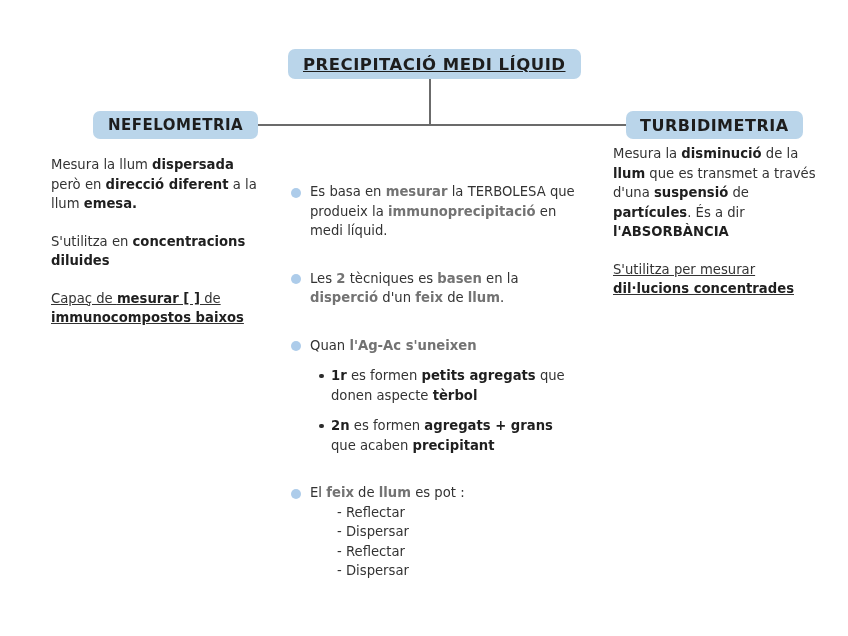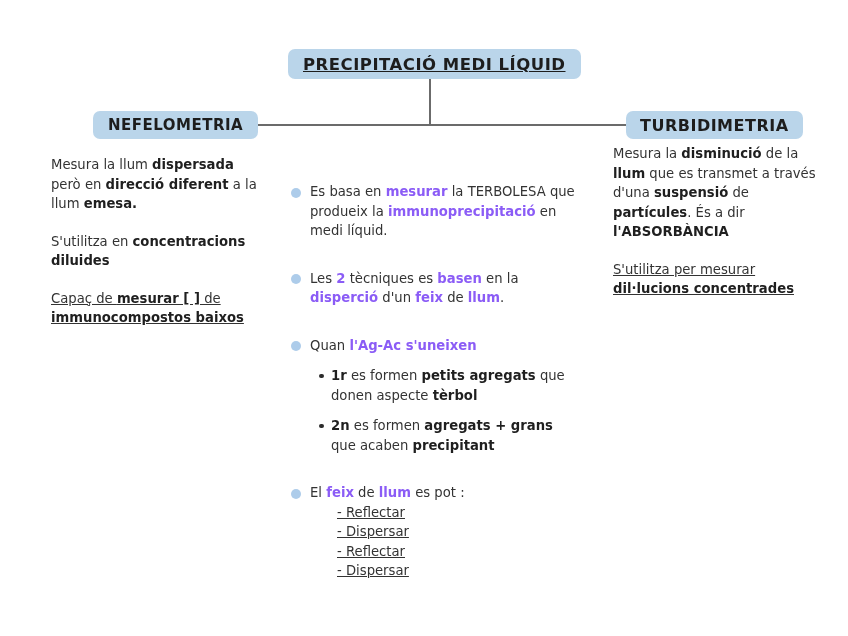--- a/index.html
+++ b/index.html
@@ -118,21 +118,21 @@
     left: 0px;
     top: 5.5px;
     width: 10px;
     height: 10px;
     border-radius: 50%;
     background: #adccea;
   }
   .c-text {
     padding-left: 19px;
   }
-  .c-text b { font-weight: 700; color: #8b5cf6; }
+  .c-text b { font-weight: 700; color: #737373; }
 
   
   .sub-list {
     list-style: none;
     margin: 0;
     padding: 0 0 0 40px;
   }
   .sub-list li {
     position: relative;
     margin-top: 11px;
@@ -146,21 +146,20 @@
     border-radius: 50%;
     background: #2b2b2b;
   }
   .sub-list li b { font-weight: 700; color: #1f1f1f; }
 
   
   .dash-list {
     list-style: none;
     margin: 0;
     padding: 0 0 0 46px;
-    text-decoration: underline;
   }
   .dash-list li { white-space: nowrap; }
 </style>
 </head>
 <body>
 
 <div id="canvas">
 
   <div class="line-v"></div>
   <div class="line-h"></div>

